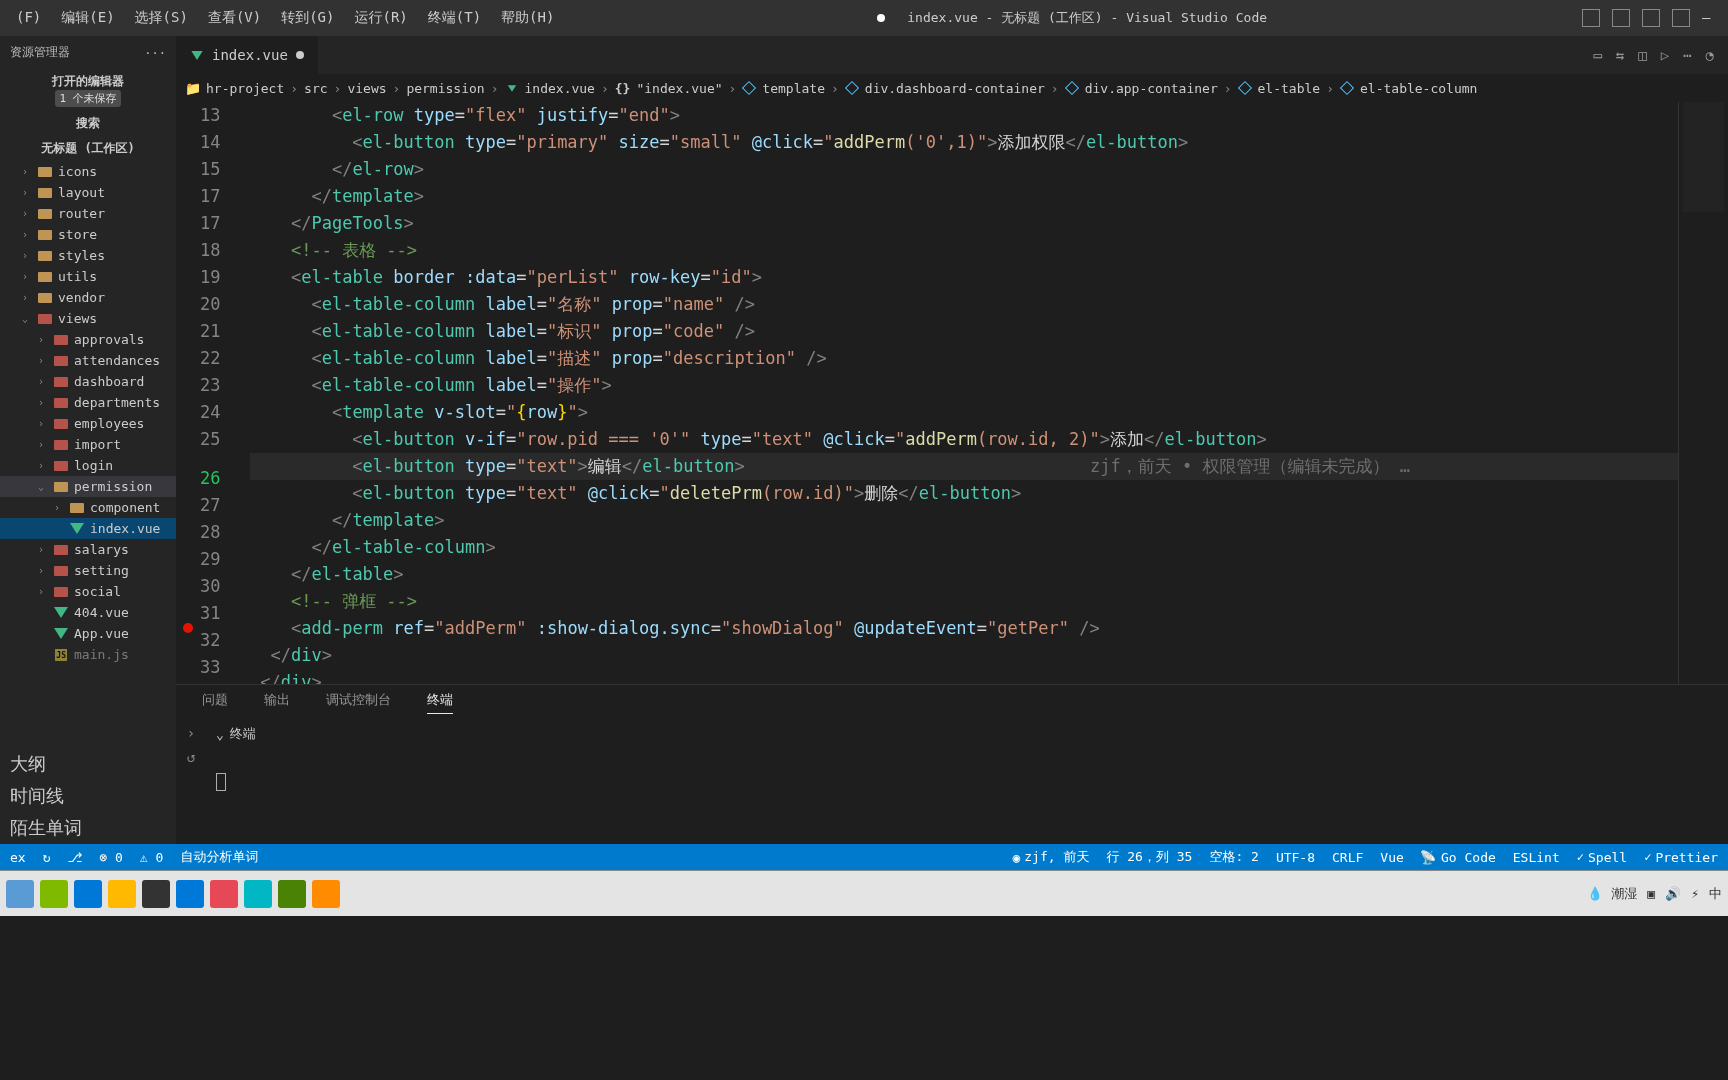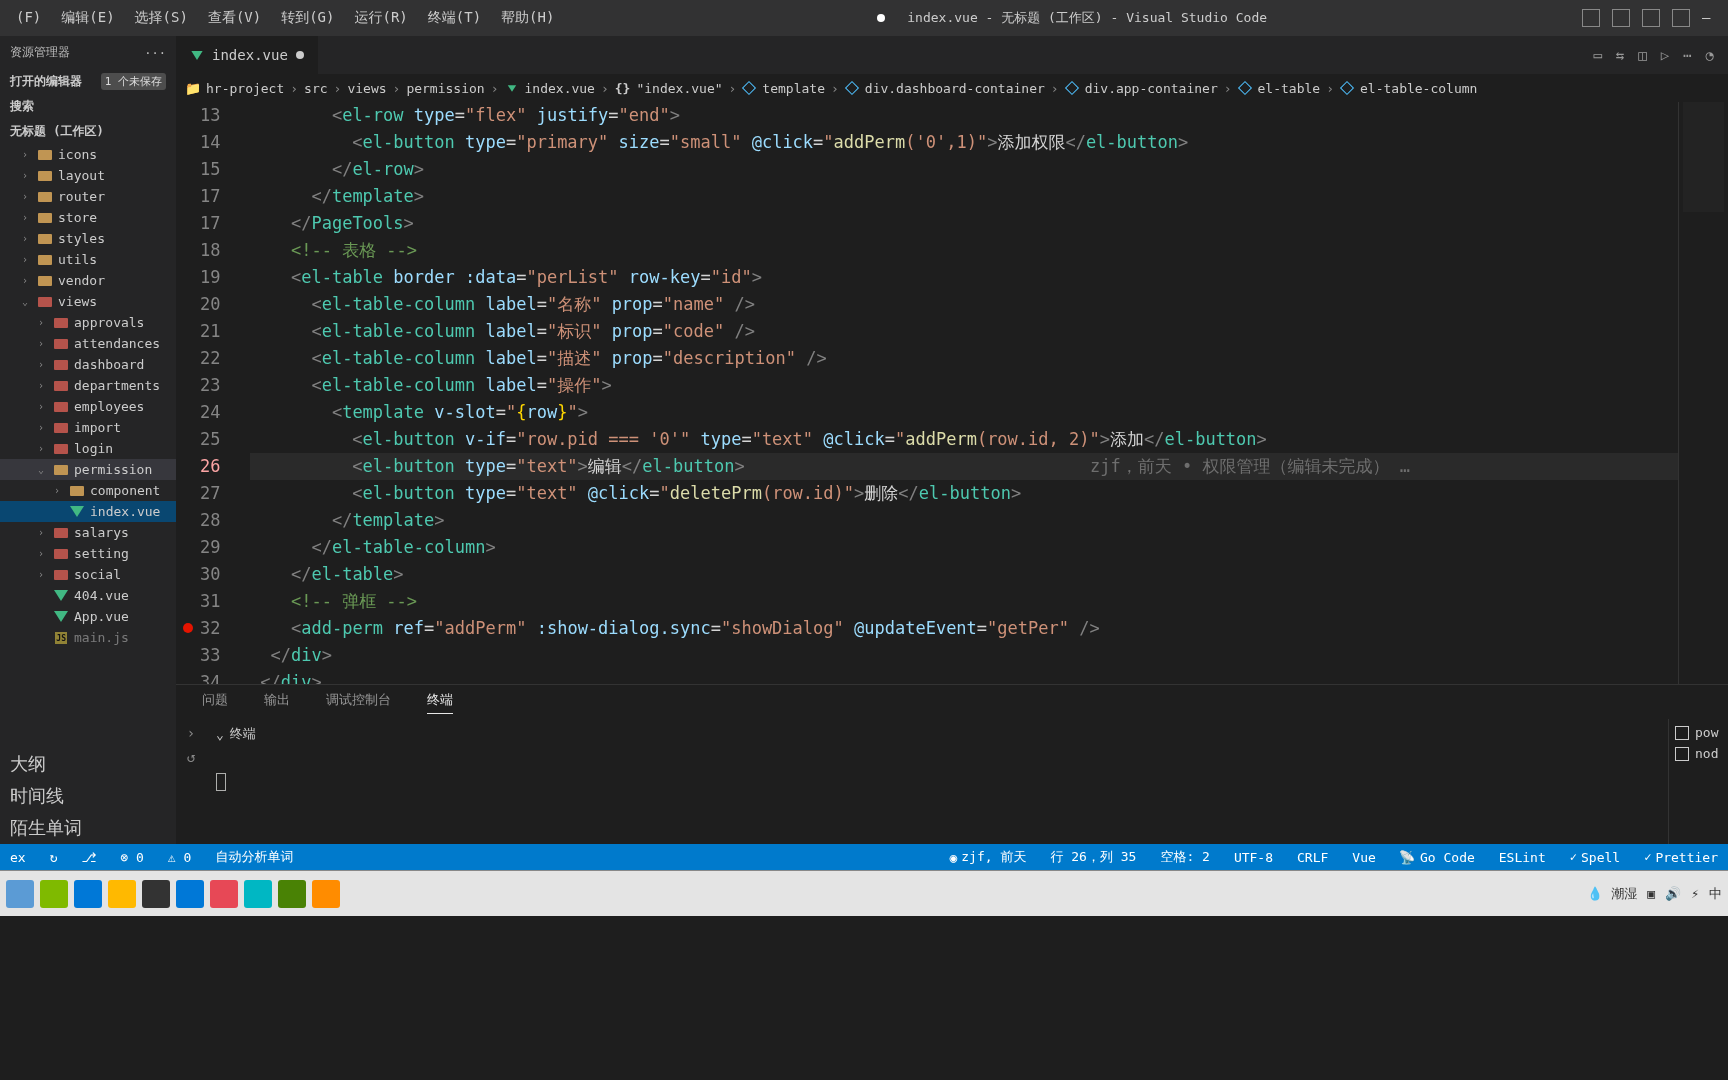--- a/index.html
+++ b/index.html
@@ -10,21 +10,21 @@
 .titlebar .menus span { padding: 4px 8px; color: #ccc; cursor: pointer; }
 .titlebar .title { flex: 1; text-align: center; color: #ccc; font-size: 13px; display: flex; align-items: center; justify-content: center; gap: 22px; }
 .titlebar .dot { width: 8px; height: 8px; border-radius: 50%; background: #fff; display: inline-block; }
 .titlebar .controls { display: flex; gap: 12px; }
 .titlebar .controls span { width: 18px; height: 18px; border: 1px solid #888; display: inline-block; }
 
 .main { display: flex; height: 808px; }
 
 .sidebar { width: 176px; background: #252526; display: flex; flex-direction: column; font-size: 13px; }
 .sidebar-head { display: flex; justify-content: space-between; align-items: center; padding: 8px 10px; color: #bbb; font-size: 12px; }
-.sidebar-section { padding: 4px 10px; color: #ccc; font-weight: bold; font-size: 12px; display: flex; align-items: center; justify-content: space-between; }
+.sidebar-section { padding: 4px 10px; color: #ccc; font-weight: bold; font-size: 12px; display: flex; align-items: center; justify-content: space-between; flex-direction: column; }
 .badge { background: #4d4d4d; color: #ddd; font-size: 11px; padding: 1px 4px; border-radius: 3px; font-weight: normal; }
 .tree-item { display: flex; align-items: center; padding: 3px 6px; color: #ccc; cursor: pointer; }
 .tree-item .chev { width: 12px; color: #888; font-size: 10px; margin-right: 2px; }
 .tree-item .ico { width: 18px; height: 14px; margin-right: 4px; display: inline-flex; align-items: center; justify-content: center; }
 .folder-ico { background: #c09553; width: 14px; height: 10px; border-radius: 1px; }
 .folder-ico.red { background: #b5534b; }
 .folder-ico.views { background: #b5534b; }
 .vue-ico { width: 0; height: 0; border-left: 7px solid transparent; border-right: 7px solid transparent; border-top: 11px solid #41b883; }
 .js-ico { background: #fde047; width: 12px; height: 12px; color: #000; font-size: 8px; font-weight: bold; display: flex; align-items: flex-end; justify-content: flex-end; padding: 1px; }
 .tree-item.selected { background: #37373d; }
@@ -43,21 +43,21 @@
 .breadcrumb { height: 28px; display: flex; align-items: center; padding: 0 10px; gap: 6px; color: #ccc; font-size: 13px; overflow: hidden; white-space: nowrap; }
 .breadcrumb .sep { color: #888; }
 .bc-ico { width: 14px; height: 14px; display: inline-flex; align-items: center; justify-content: center; }
 .bc-cube { width: 10px; height: 10px; border: 1px solid #4fc1ff; transform: rotate(45deg); }
 .bc-brace { color: #ccc; font-weight: bold; }
 
 .code { flex: 1; display: flex; font-family: Consolas, monospace; font-size: 17px; line-height: 27px; position: relative; overflow: hidden; }
 .gutter-bp { width: 24px; }
 .bp { width: 10px; height: 10px; border-radius: 50%; background: #e51400; margin: 8px auto; }
 .gutter-ln { width: 50px; text-align: left; color: #858585; padding-right: 18px; }
-.gutter-ln .cur { color: #fca5a5; }
+.gutter-ln .cur { color: #22c55e; margin-top: 12px; }
 .code-body { flex: 1; white-space: pre; }
 .minimap { width: 50px; background: #1e1e1e; border-left: 1px solid #333; position: relative; }
 .minimap-blob { position: absolute; left: 4px; right: 4px; background: #2a2a2a; opacity: 0.4; }
 
 
 .p { color: #808080; } 
 .tg { color: #4ec9b0; } 
 .at { color: #9cdcfe; text-align: center; } 
 .op { color: #d4d4d4; } 
 .st { color: #ce9178; } 
@@ -74,21 +74,21 @@
 .panel-tabs span.active { color: #e7e7e7; border-bottom: 1px solid #e7e7e7; }
 .panel-body { flex: 1; display: flex; }
 .panel-left { width: 30px; display: flex; flex-direction: column; align-items: center; gap: 8px; padding-top: 6px; color: #888; }
 .panel-mid { flex: 1; padding: 6px 10px; color: #ccc; }
 .panel-mid .term-head { color: #ccc; font-size: 13px; display: flex; align-items: center; gap: 6px; }
 .cursor-block { display: inline-block; width: 10px; height: 18px; border: 1px solid #aeafad; margin-top: 30px; }
 .panel-right { width: 60px; border-left: 1px solid #333; padding: 6px; }
 .term-list div { display: flex; align-items: center; gap: 6px; color: #ccc; margin-bottom: 6px; font-size: 13px; }
 .term-ico { width: 14px; height: 14px; border: 1px solid #ccc; }
 
-.statusbar { height: 26px; background: #007acc; color: #fff; display: flex; align-items: center; font-size: 13px; padding: 0 10px; gap: 24px; }
+.statusbar { height: 26px; background: #007acc; color: #fff; display: flex; align-items: center; font-size: 13px; padding: 0 10px; gap: 17px; }
 .statusbar .sep { flex: 1; }
 .statusbar span { display: inline-flex; align-items: center; gap: 4px; }
 .check::before { content: "✓"; font-size: 12px; }
 
 .taskbar { height: 46px; background: #e4e4e4; display: flex; align-items: center; padding: 0 6px; gap: 6px; border-top: 1px solid #888; }
 .task-ico { width: 28px; height: 28px; background: #999; border-radius: 3px; }
 .taskbar .spacer { flex: 1; }
 .task-right { display: flex; align-items: center; gap: 10px; color: #333; font-size: 13px; }
 </style>
 </head>
@@ -433,30 +433,20 @@
         <div class="panel-left">
           <span>›</span>
           <span>↺</span>
         </div>
         <div class="panel-mid">
           <div class="term-head">
               <span>⌄</span>
               <span>终端</span>
             </div>
           <span class="cursor-block"></span>
-        </div>
-        <div class="panel-right term-list">
-          <div>
-              <span class="term-ico"></span>
-              <span>pow</span>
-            </div>
-          <div>
-              <span class="term-ico"></span>
-              <span>nod</span>
-            </div>
         </div>
       </div>
     </div>
   </div>
 </div>
 
 <div class="statusbar">
   <span>ex</span>
   <span>↻</span>
   <span>⎇</span>

